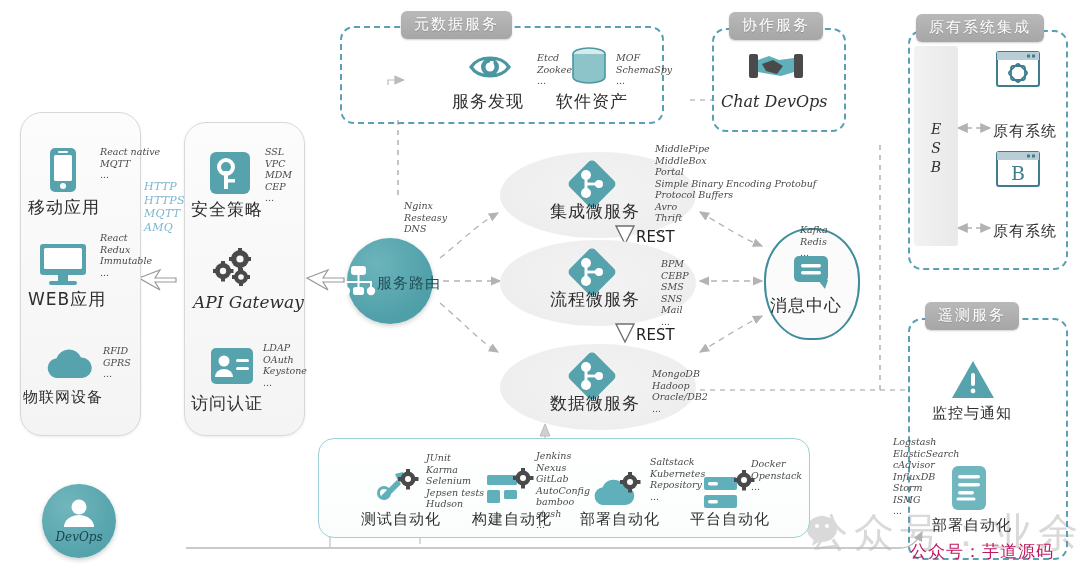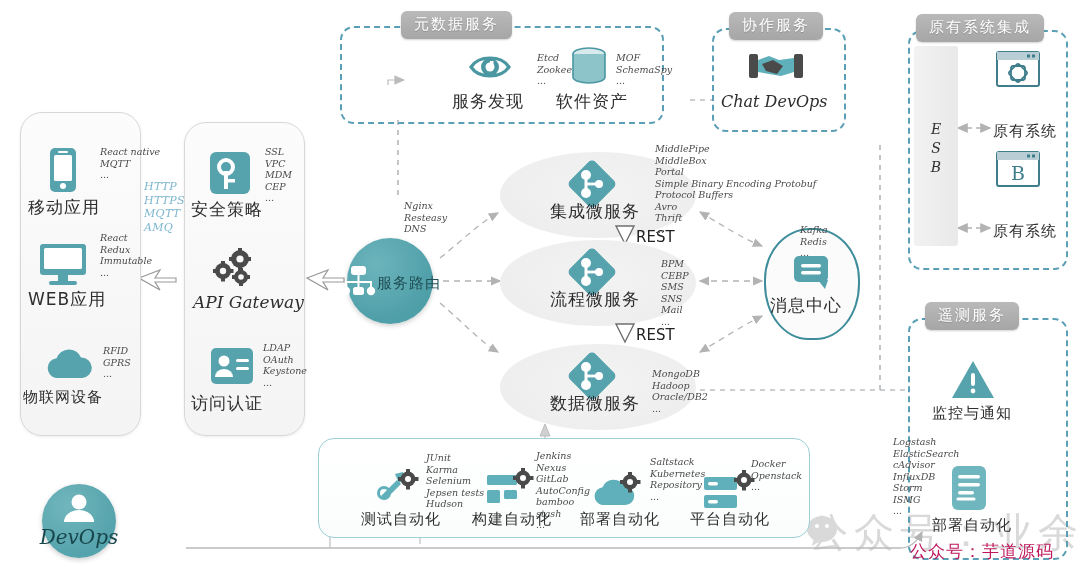--- a/index.html
+++ b/index.html
@@ -534,18 +534,18 @@
   <div class="abs tech" style="left:751px;top:458px;">Docker
 Openstack
 ...</div>
   <div class="abs cn node-label-sm" style="left:690px;top:510px;">平台自动化</div>
 
   <div class="abs devops-circle" style="left:42px;top:484px;">
     <svg width="34" height="30">
       <circle cx="17" cy="9" r="7.5" class="white"></circle>
       <path d="M2,29 a15,12 0 0 1 30,0 Z" class="white"></path>
     </svg>
-    <div class="latin" style="font-size:20px;color:#18464c;margin-top:2px;">DevOps</div>
+    <div class="latin" style="font-size:12px;color:#18464c;margin-top:2px;">DevOps</div>
   </div>
 
   <div class="abs wm-red" style="left:910px;top:540px;">公众号：芋道源码</div>
 
 </div>
 
 </body></html>

